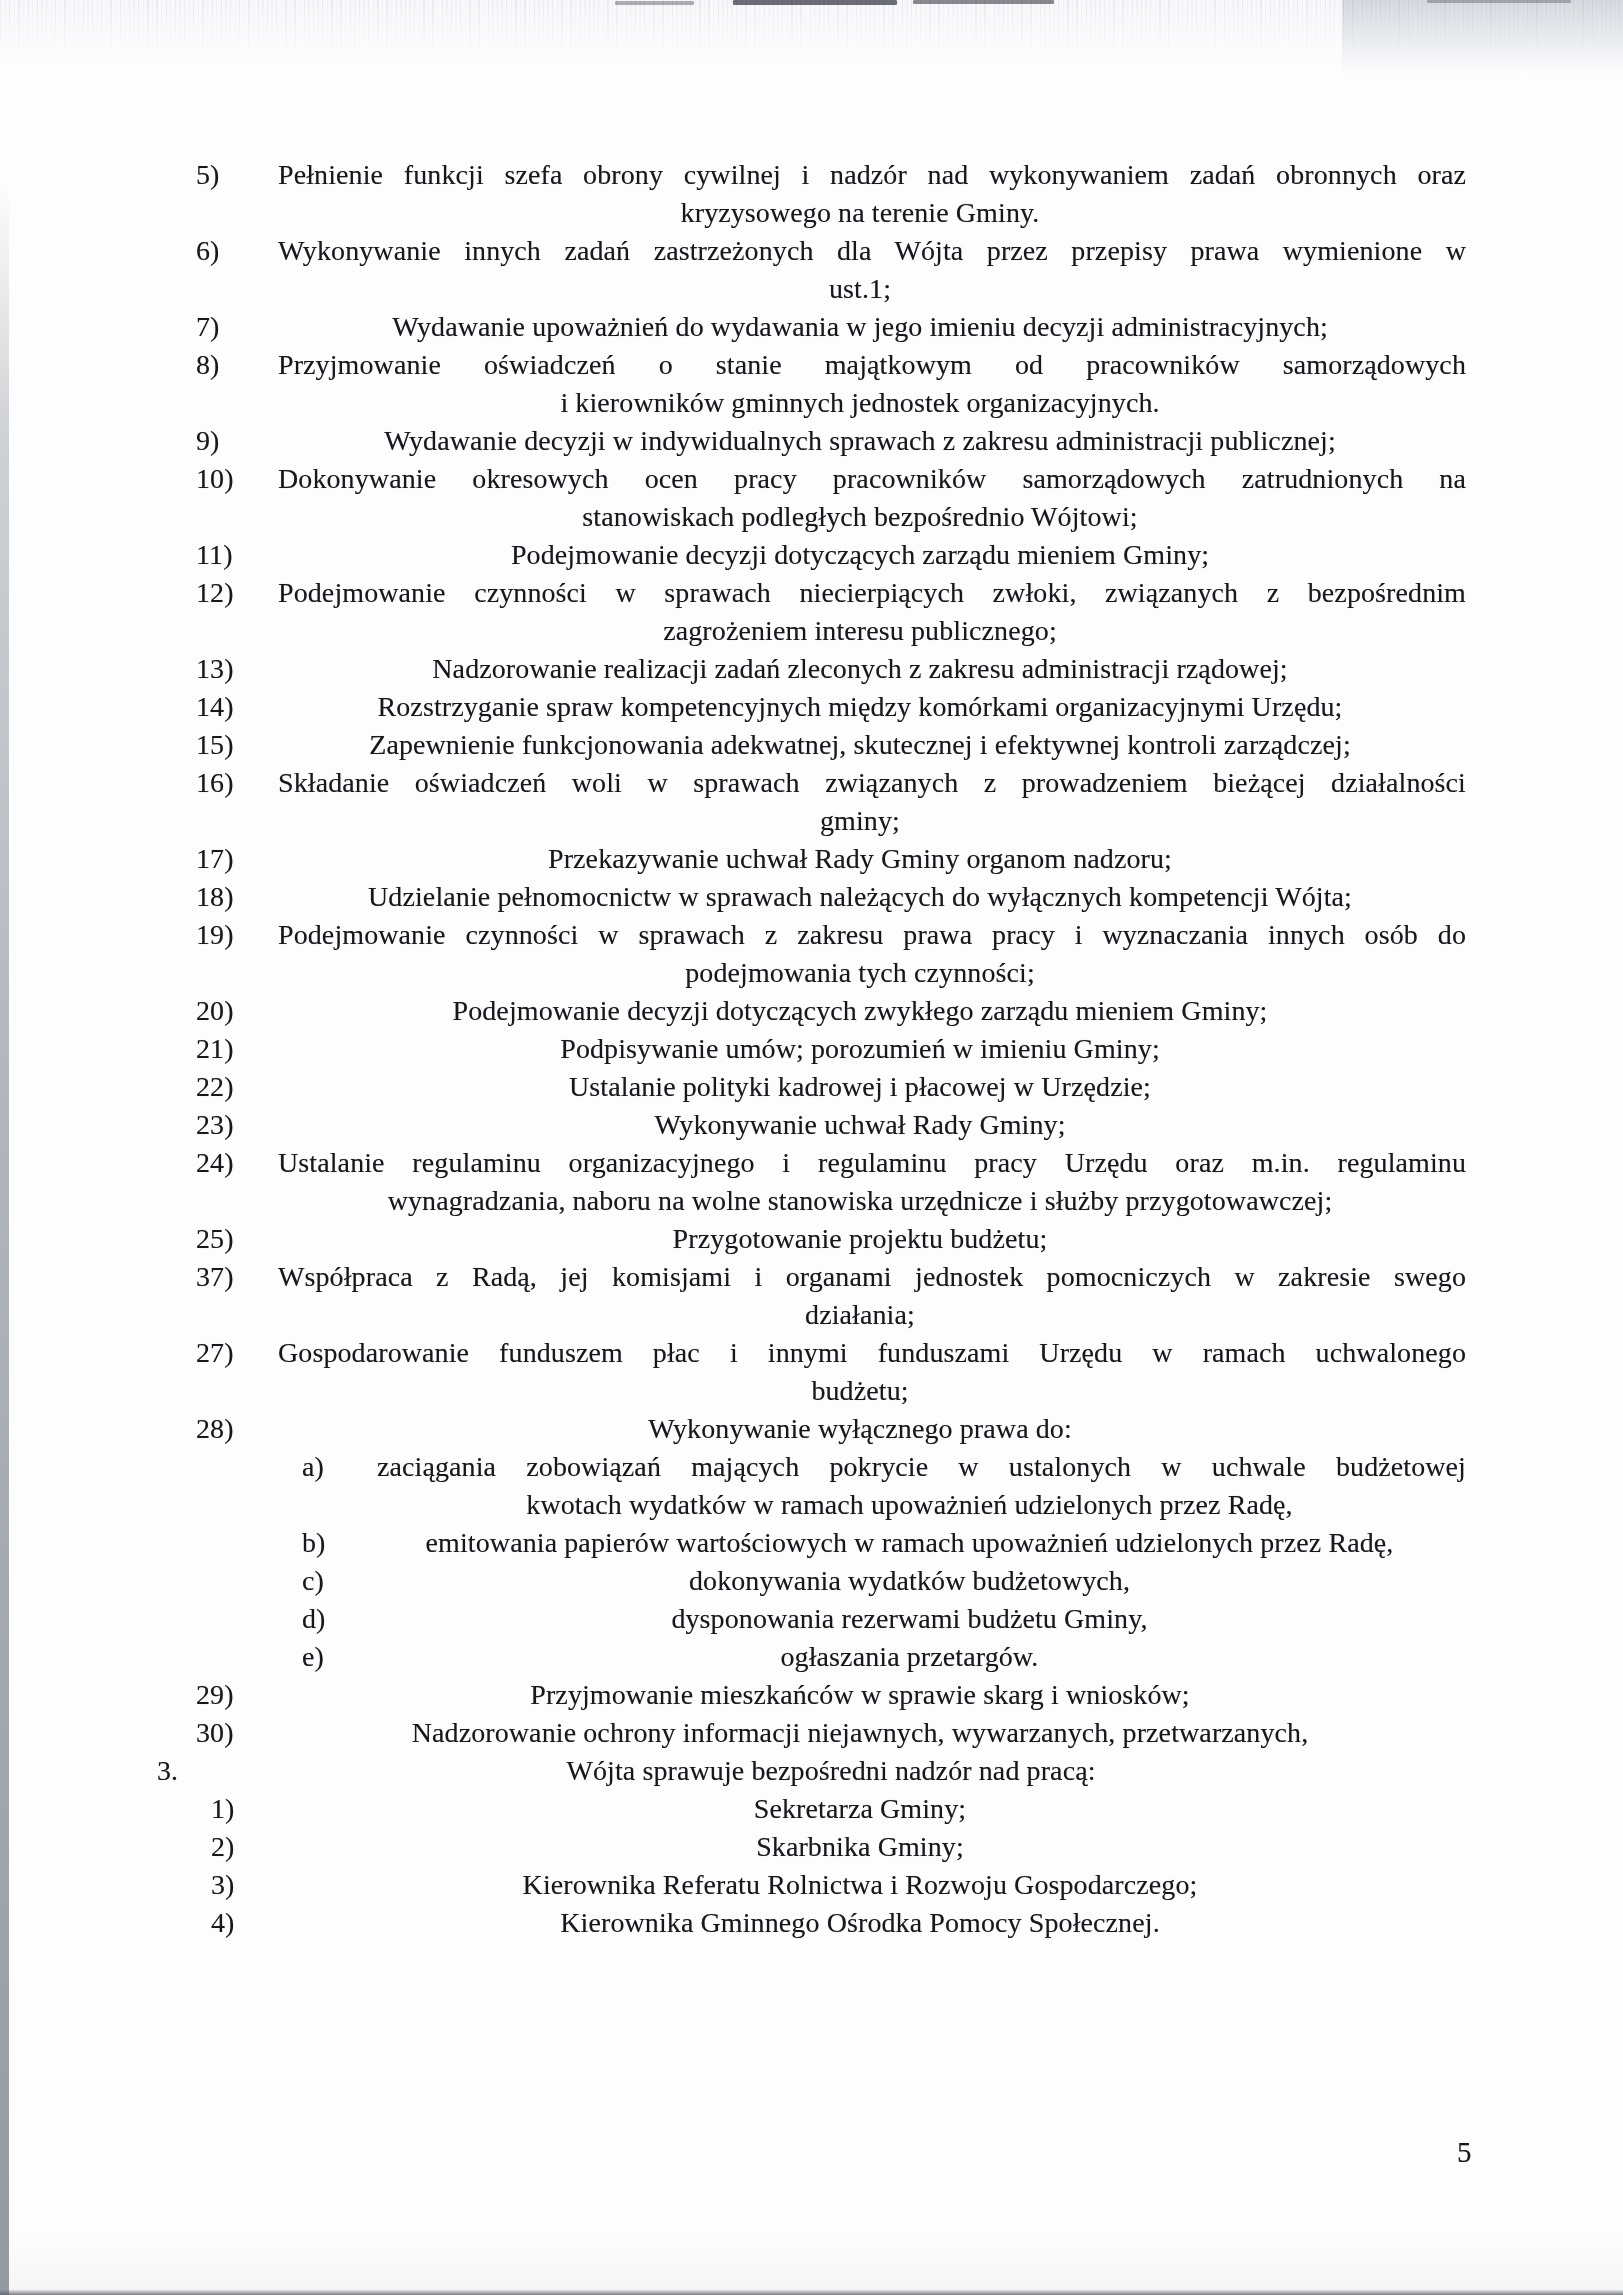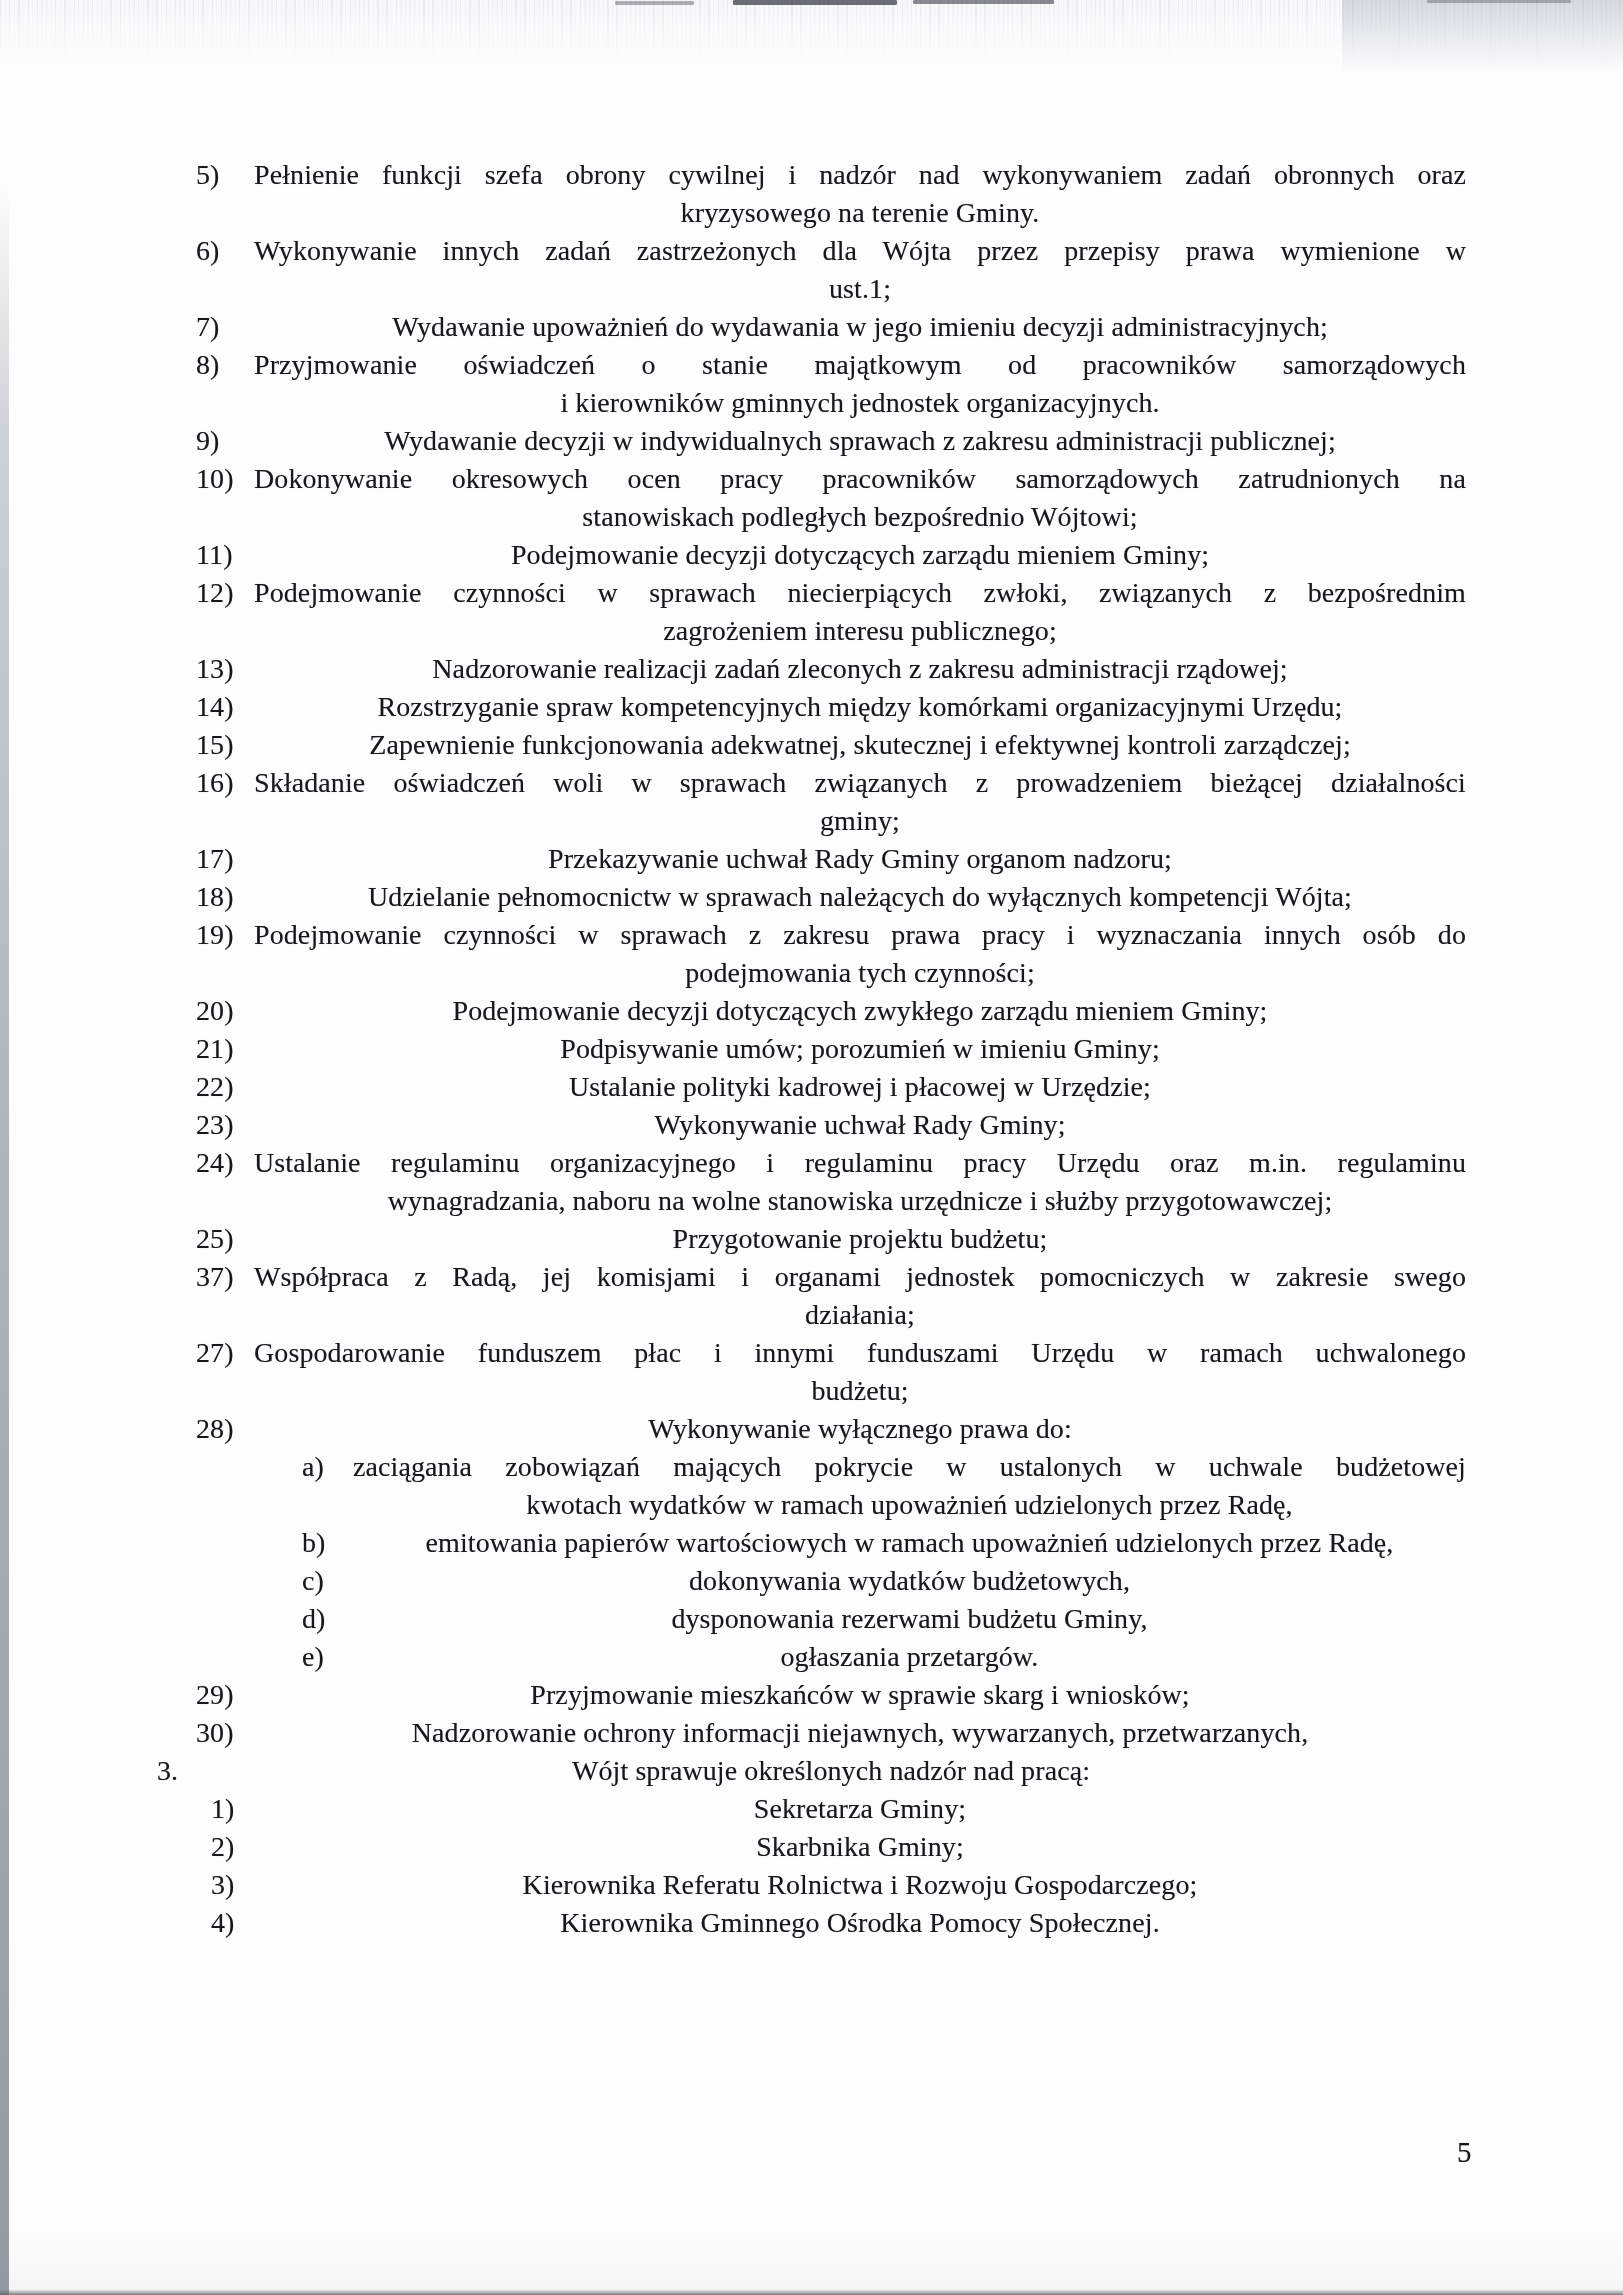--- a/index.html
+++ b/index.html
@@ -52,21 +52,21 @@
   .row {
     display: flex;
     font-size: 28px;
     line-height: 38px;
     letter-spacing: 0.1px;
     text-shadow: 0 0 0.7px rgba(20,22,30,0.38);
   }
   .row .marker { flex: none; }
   .row .text  { flex: 1 1 auto; min-width: 0; }
   .line { text-align: center; }
-  .line.stretch { text-align: justify; text-align-last: justify; }
+  .line.stretch { text-align: justify; text-align-last: justify; margin-left: 24px; }
 
   .row.main    { padding-left: 196px; }  .row.main    .marker { width: 58px; }
   .row.sub     { padding-left: 302px; }  .row.sub     .marker { width: 51px; }
   .row.section { padding-left: 157px; }  .row.section .marker { width: 39px; }
   .row.subnum  { padding-left: 211px; }  .row.subnum  .marker { width: 43px; }
 
   .pageno {
     position: absolute; left: 1457px; top: 2138px;
     font-size: 29px; line-height: 29px;
     text-shadow: 0 0 0.7px rgba(20,22,30,0.38);
@@ -279,21 +279,21 @@
       </div>
       <div class="row main">
         <span class="marker">30)</span>
         <div class="text">
           <div class="line">Nadzorowanie ochrony informacji niejawnych, wywarzanych, przetwarzanych,</div>
         </div>
       </div>
       <div class="row section">
         <span class="marker">3.</span>
         <div class="text">
-          <div class="line">Wójt sprawuje określonych nadzór nad pracą:</div>
+          <div class="line">Wójta sprawuje bezpośredni nadzór nad pracą:</div>
         </div>
       </div>
       <div class="row subnum">
         <span class="marker">1)</span>
         <div class="text">
           <div class="line">Sekretarza Gminy;</div>
         </div>
       </div>
       <div class="row subnum">
         <span class="marker">2)</span>

